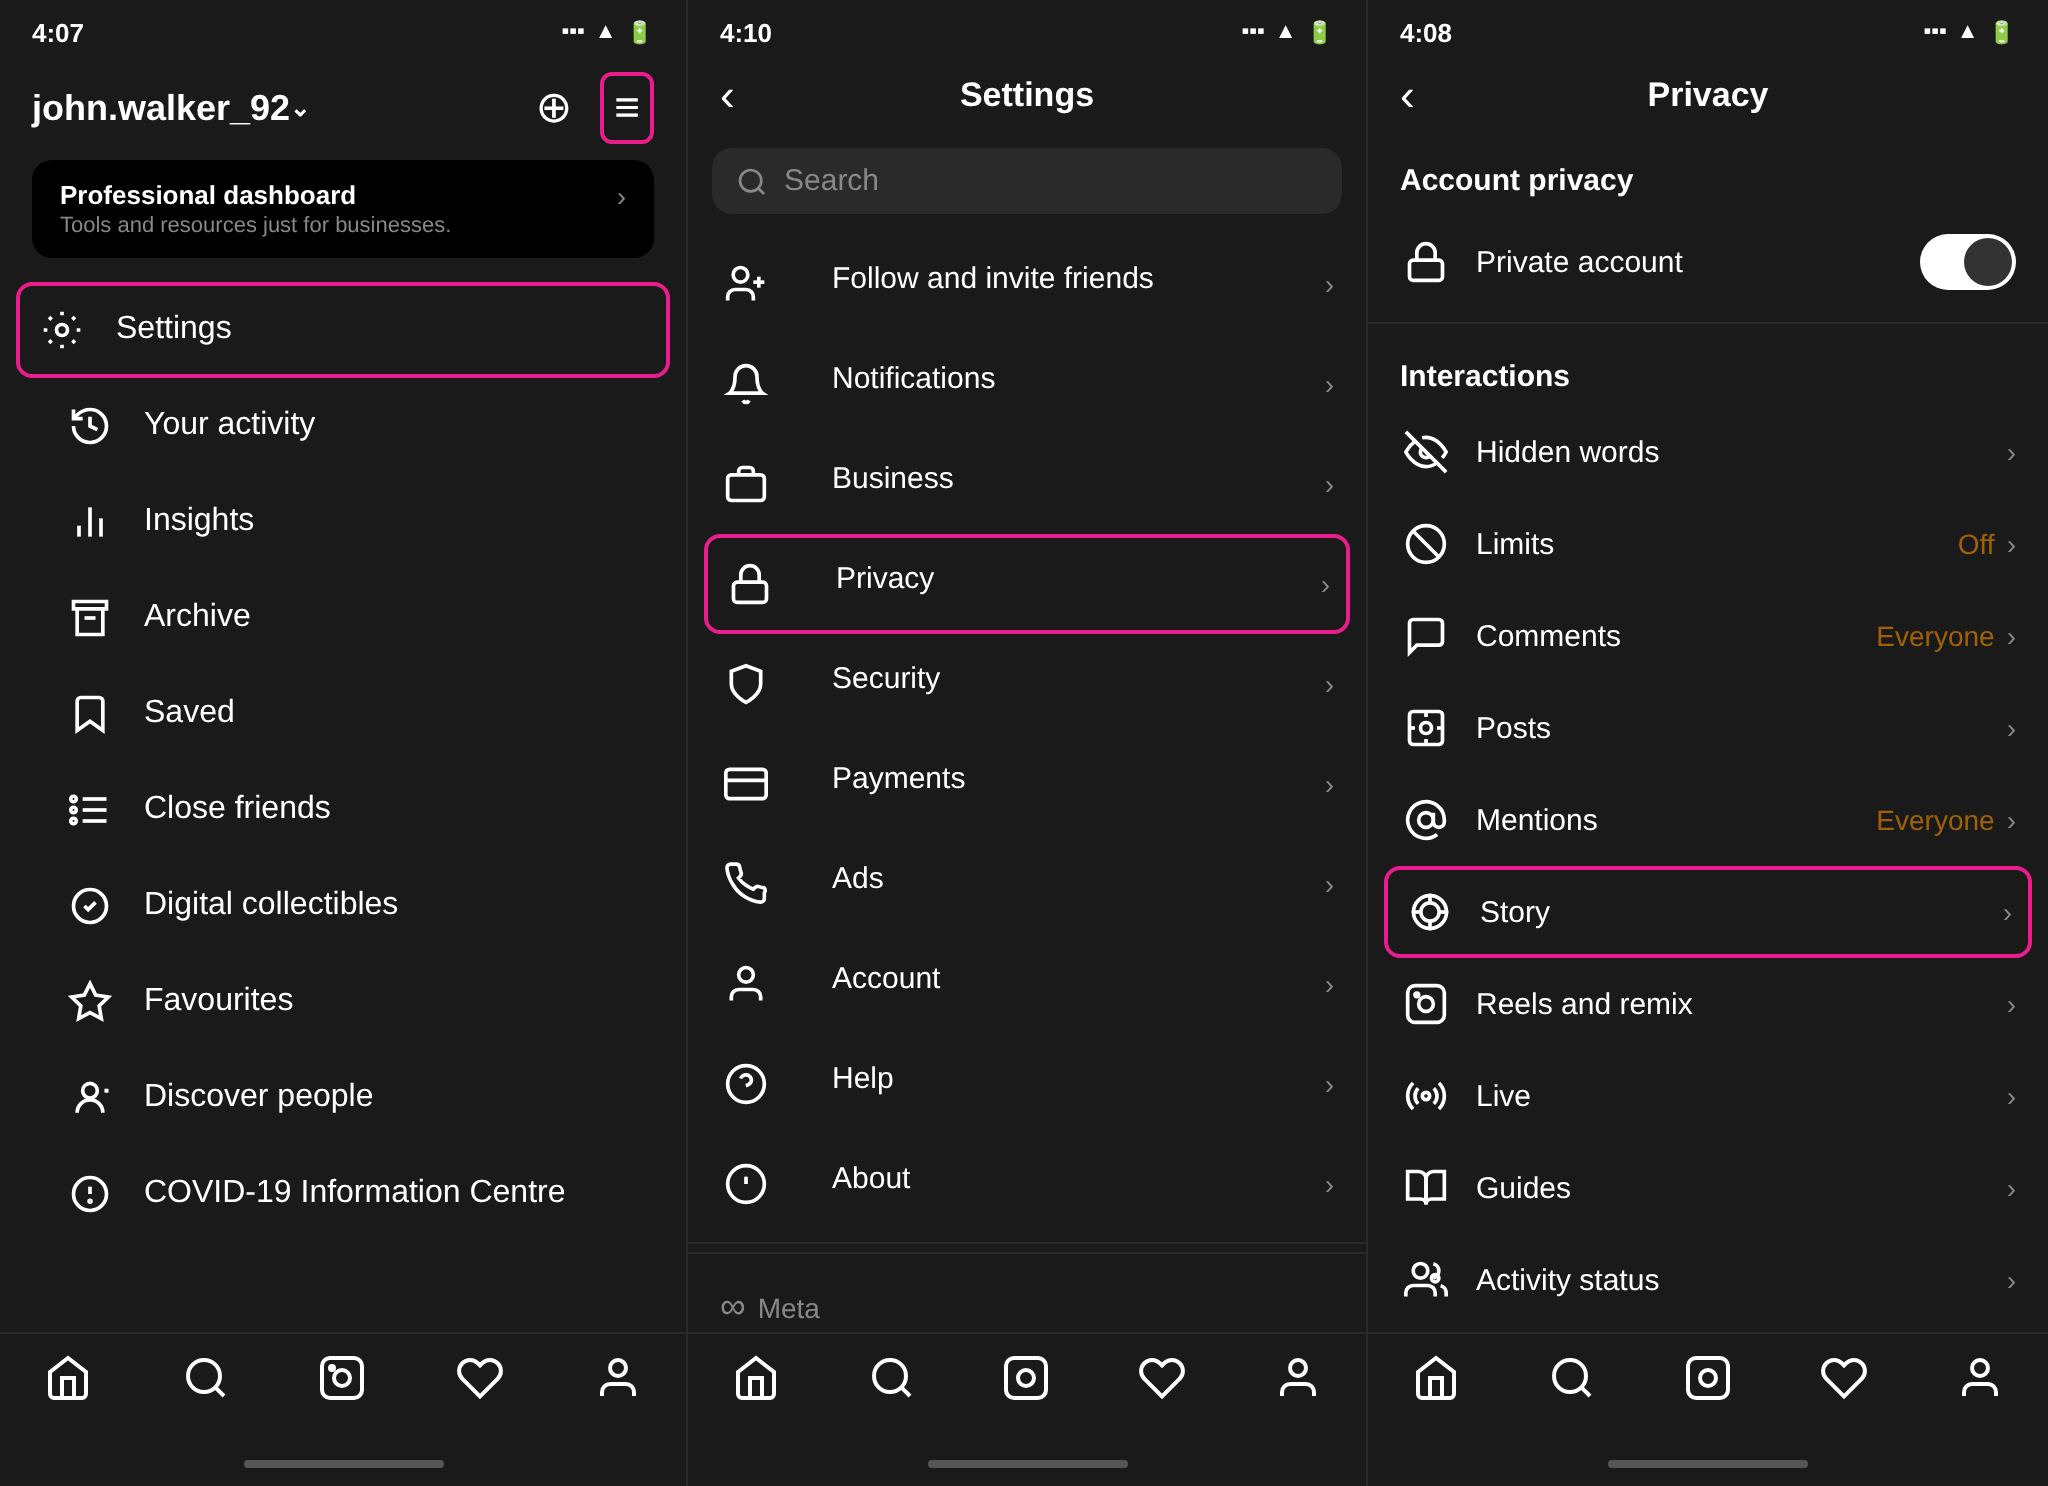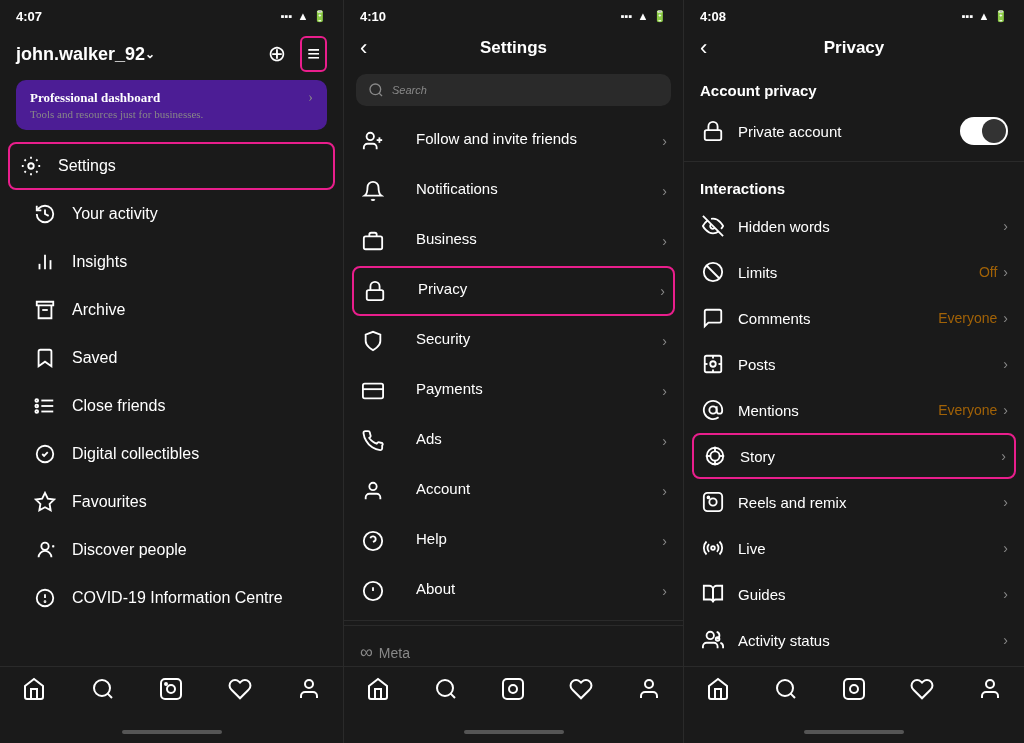--- a/index.html
+++ b/index.html
@@ -91,27 +91,26 @@
     
     .hamburger-highlighted {
       border: 2px solid #e91e8c;
       border-radius: 6px;
       padding: 3px 5px;
     }
 
     
     .pro-dashboard {
       margin: 4px 16px 8px;
-      background: #4c1d95;
+      background: #000000;
       border-radius: 10px;
       padding: 10px 14px;
       display: flex;
       align-items: flex-start;
       justify-content: space-between;
-      font-family: Liberation Serif, serif;
     }
     .pro-text h4 {
       color: #fff;
       font-size: 13px;
       font-weight: 600;
     }
     .pro-text p {
       color: #888;
       font-size: 11px;
       margin-top: 2px;
@@ -201,24 +200,23 @@
       border-radius: 10px;
       padding: 8px 12px;
       display: flex;
       align-items: center;
       gap: 8px;
     }
     .search-bar input {
       background: transparent;
       border: none;
       color: #fca5a5;
-      font-size: 11px;
+      font-size: 15px;
       outline: none;
       flex: 1;
-      font-style: italic;
     }
     .search-bar input::placeholder { color: #888; }
 
     
     .settings-list {
       flex: 1;
       overflow-y: auto;
     }
     .settings-list::-webkit-scrollbar { display: none; }
 

